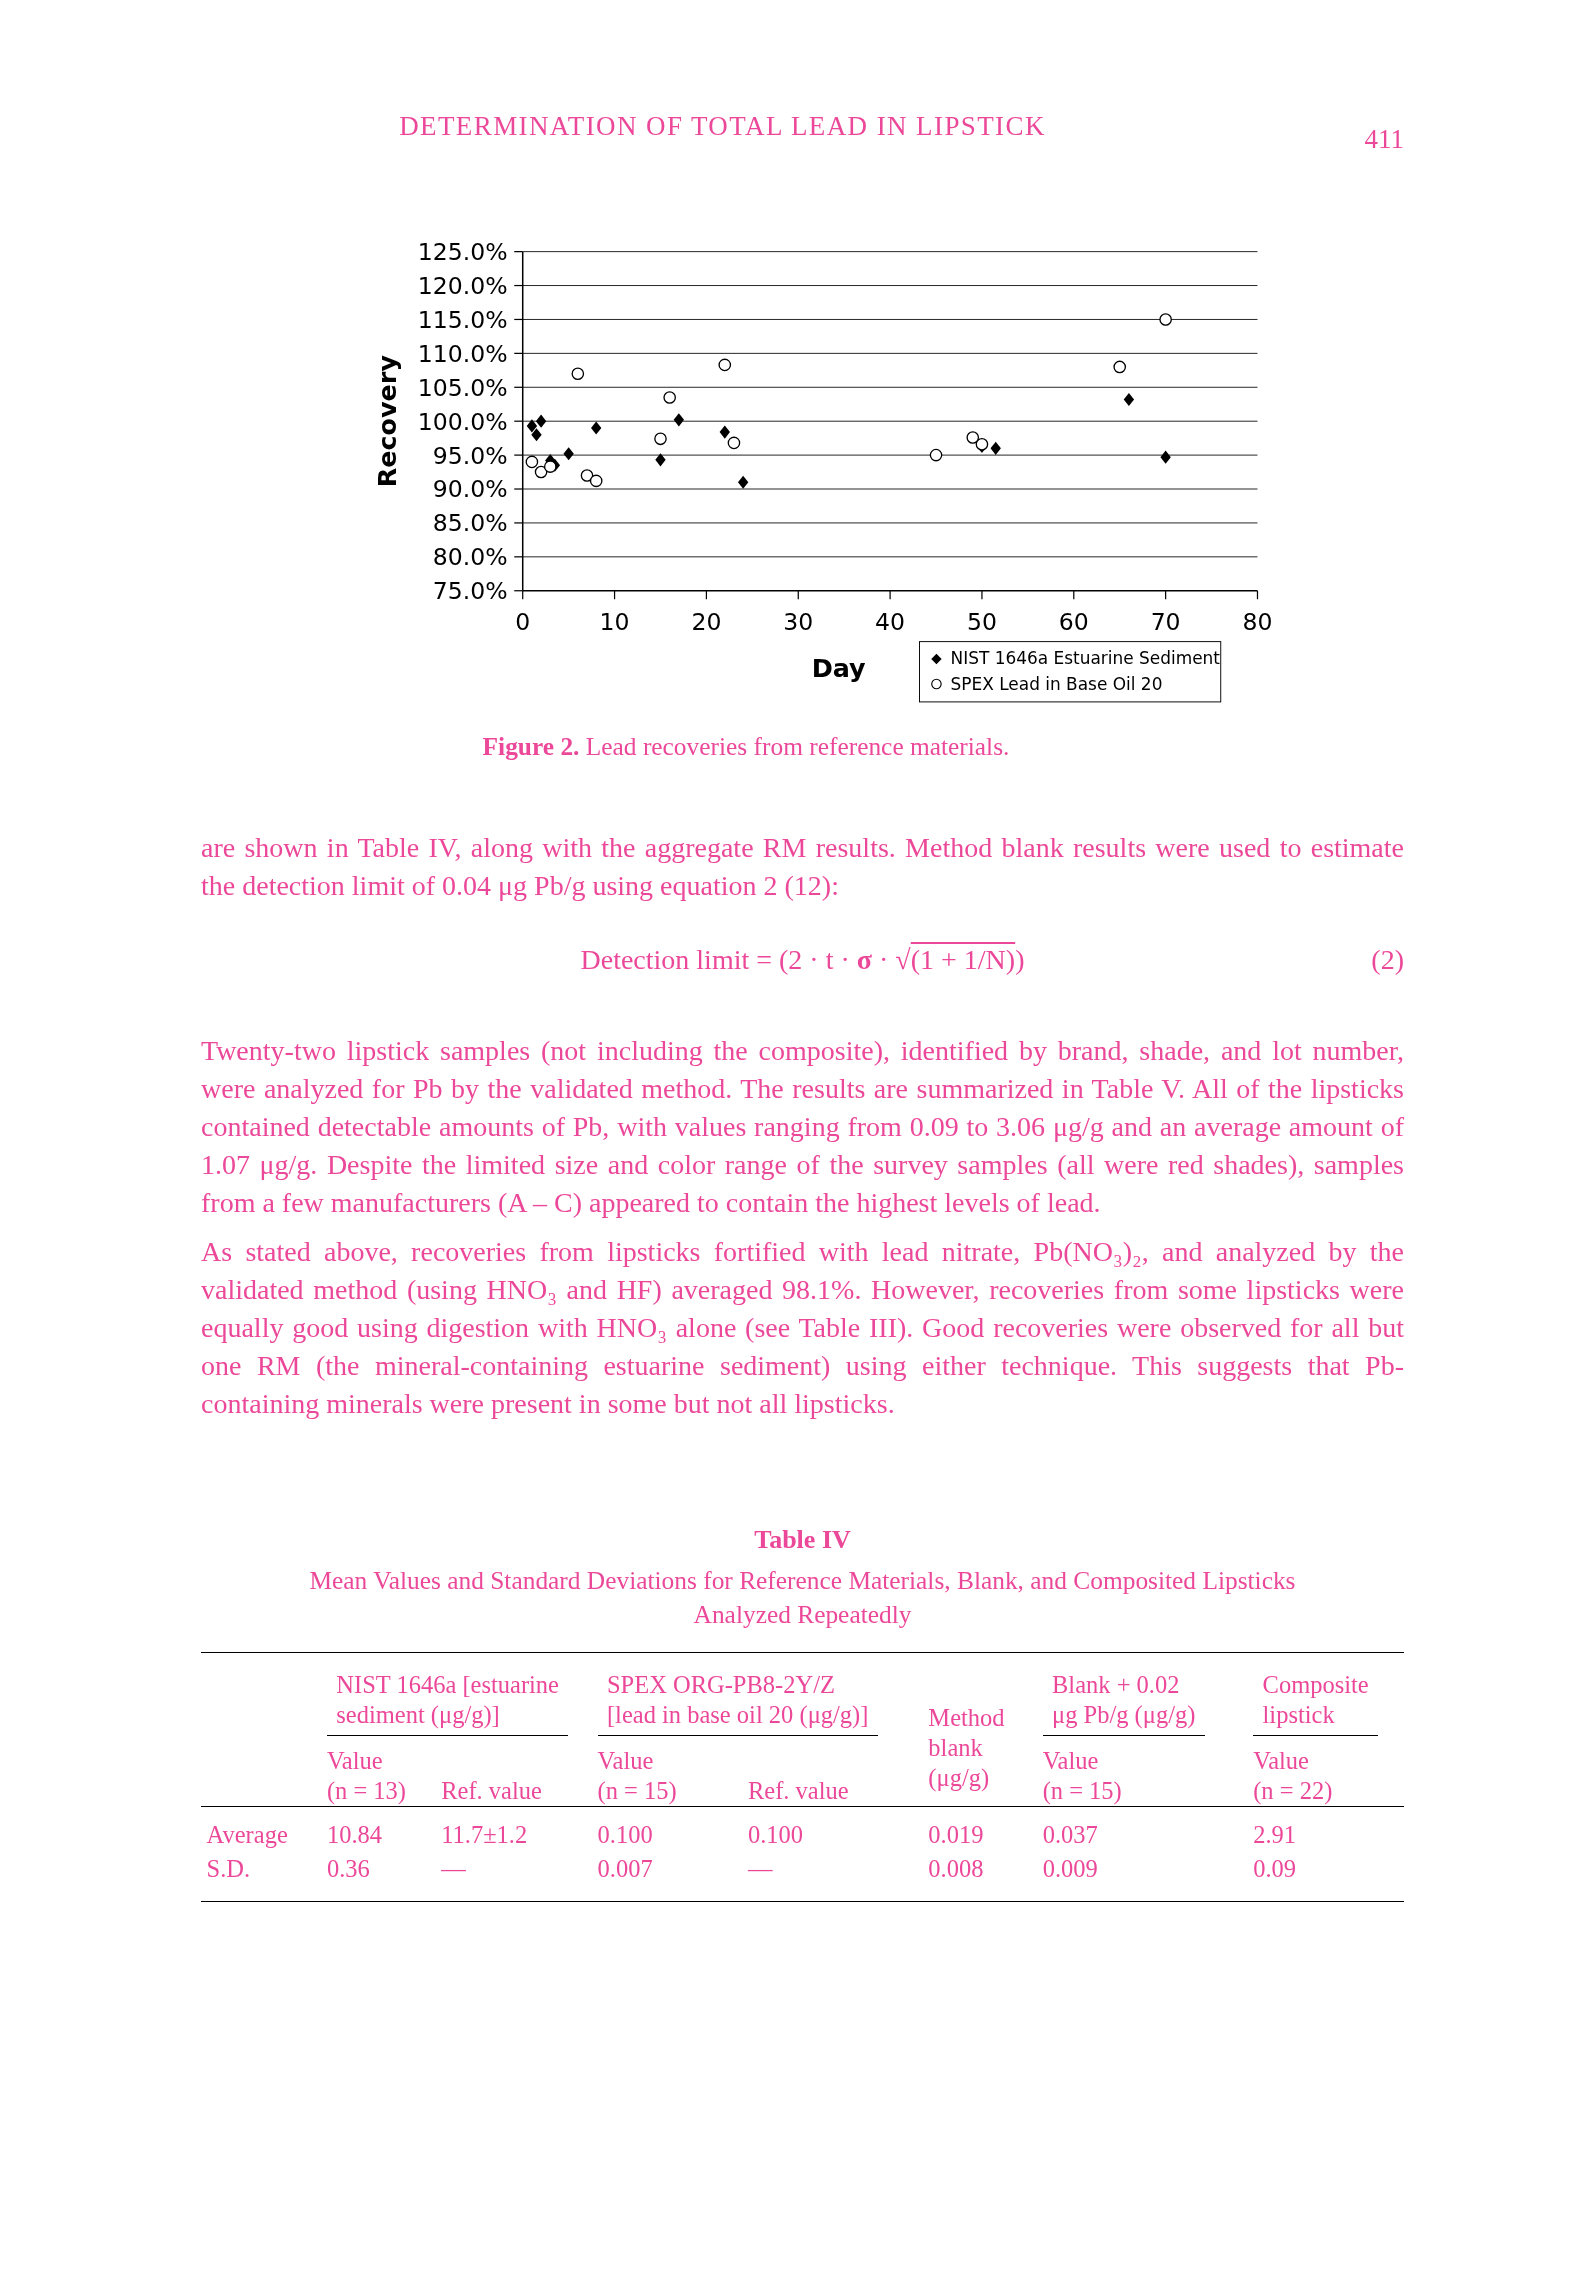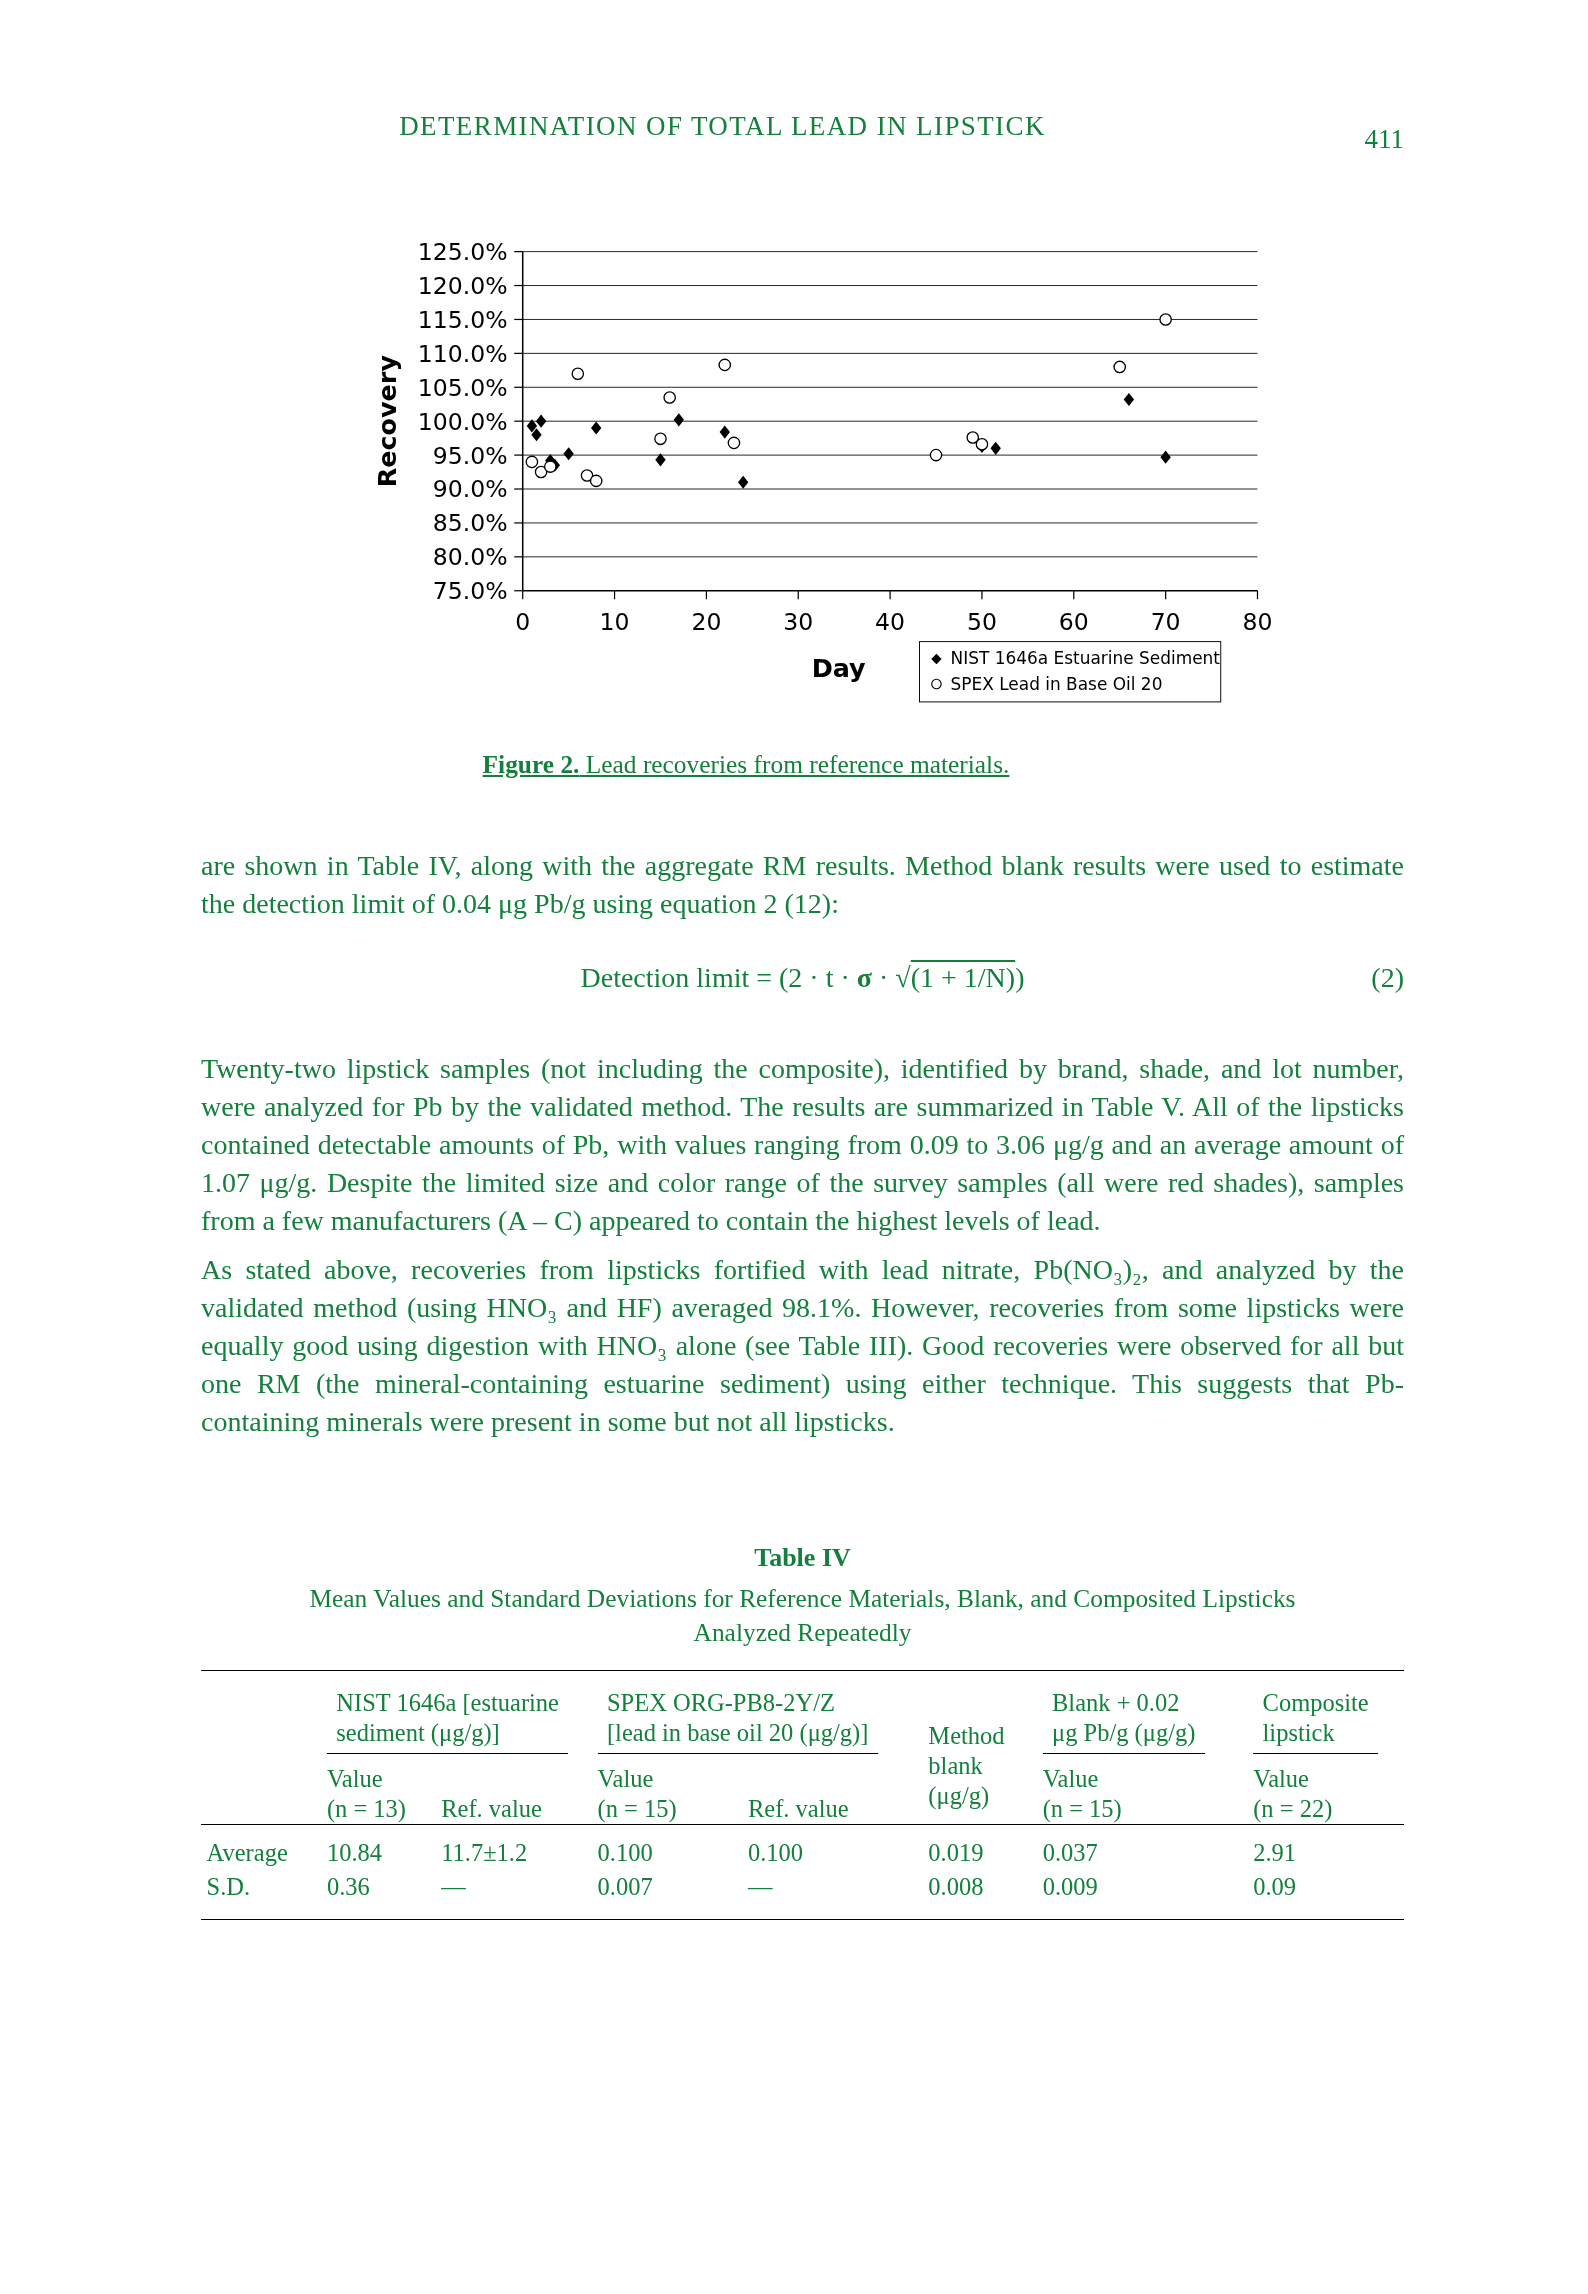--- a/index.html
+++ b/index.html
@@ -6,43 +6,42 @@
   .page {
     position: relative;
     width: 1589px;
     height: 2295px;
     margin: 0 auto;
     background: #ffffff;
     box-sizing: border-box;
     padding: 111px 185px 0 201px;
     font-family: "Liberation Serif", "DejaVu Serif", serif;
     font-size: 28px;
-    color: #15803d;
+    color: #ec4899;
   }
   .pre { white-space: pre-line; }
 
   
   .header { position: relative; height: 40px; }
   .header .title {
     text-align: center;
     padding-right: 160px;
     font-size: 27px;
     letter-spacing: 1.4px;
   }
   .header .pagenum { position: absolute; right: 0; top: 0; font-size: 27px; margin-top: 13px; }
 
   
   .figure { margin-top: 77px; }
   .figure svg { display: block; margin-left: 171px; }
   .figure-caption {
-    margin-top: 32px;
+    margin-top: 14px;
     text-align: center;
     font-size: 25.4px;
     padding-right: 113px;
-    text-decoration: underline;
   }
   .figure-caption b { font-weight: bold; }
 
   
   .para { text-align: justify; line-height: 38px; margin: 0; }
   .p1 { margin-top: 68px; }
   .p2 { margin-top: 47px; }
   .p3 { margin-top: 11.3px; }
 
   

